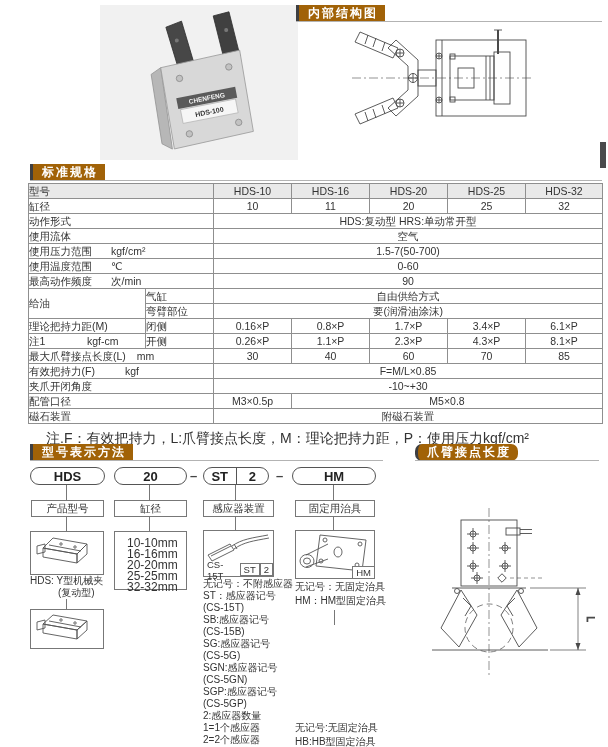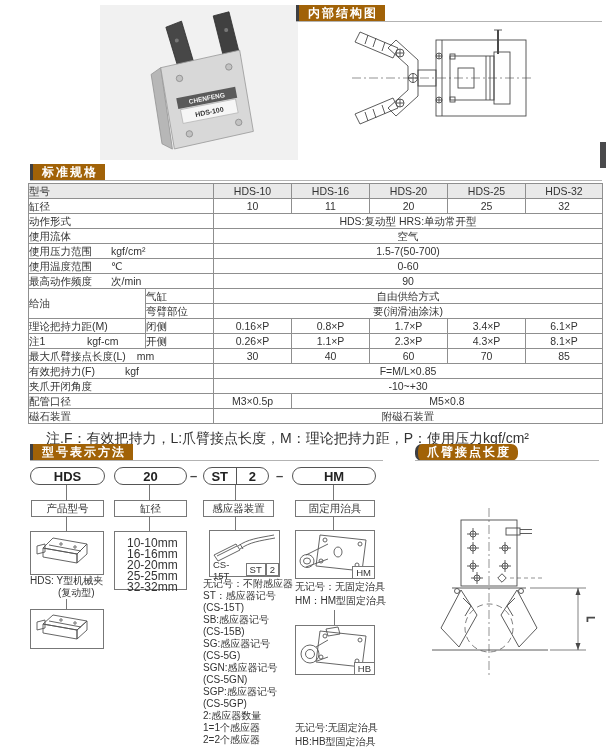--- a/index.html
+++ b/index.html
@@ -312,21 +312,21 @@
   <div class="obox" style="left:114px;top:531px;width:71px;height:57px;">
     <div class="txtblock" style="position:static;padding:6px 0 0 12px;font-size:12px;line-height:11px;">
       <div>10-10mm</div>
       <div>16-16mm</div>
       <div>20-20mm</div>
       <div>25-25mm</div>
       <div>32-32mm</div>
     </div>
   </div>
 
-  <div class="obox" style="left:203px;top:530px;width:69px;height:45px;margin-left:6px;">
+  <div class="obox" style="left:203px;top:530px;width:69px;height:45px;">
     <svg width="69" height="31" viewBox="0 0 69 31" fill="none" stroke="#555" stroke-width="0.9">
       <polygon points="4,24 26,13 30,19 8,30"></polygon>
       <line x1="7" y1="25" x2="27" y2="15"></line>
       <path d="M28,15 C38,8 48,7 64,4"></path>
       <path d="M30,18 C40,11 49,10 65,7"></path>
       <line x1="30" y1="13" x2="33" y2="18"></line>
     </svg>
     <div class="capbar">
       <span style="padding-left:3px;flex:1;">CS-15T</span>
       <span class="minicell">ST</span>
@@ -363,35 +363,20 @@
       <ellipse cx="11" cy="30" rx="7" ry="6.5"></ellipse>
       <ellipse cx="11" cy="30" rx="3.5" ry="3"></ellipse>
     </svg>
     <div class="tagbox">HM</div>
   </div>
   <div class="txtblock lh14" style="left:295px;top:580px;">
     <div>无记号：无固定治具</div>
     <div>HM：HM型固定治具</div>
   </div>
   <div class="vline" style="left:334px;top:610px;height:15px;"></div>
-  <div class="obox" style="left:295px;top:625px;width:78px;height:48px;">
-    <svg width="78" height="46" viewBox="0 0 78 46" fill="none" stroke="#555" stroke-width="0.9">
-      <polygon points="24,5 70,10 66,41 20,36"></polygon>
-      <circle cx="29" cy="10" r="2"></circle>
-        <circle cx="64" cy="14" r="2"></circle>
-        <circle cx="61" cy="35" r="2"></circle>
-        <circle cx="25" cy="31" r="2"></circle>
-      <polygon points="30,3 42,1 44,8 32,10"></polygon>
-      <circle cx="14" cy="28" r="9"></circle>
-      <circle cx="14" cy="28" r="4.5"></circle>
-      <line x1="20" y1="21" x2="32" y2="14"></line>
-      <line x1="21" y1="35" x2="32" y2="31"></line>
-    </svg>
-    <div class="tagbox">HB</div>
-  </div>
   <div class="txtblock lh14" style="left:295px;top:677px;margin-top:44px;">
     <div>无记号:无固定治具</div>
     <div>HB:HB型固定治具</div>
     <div>※备注:Φ10-Φ32适用</div>
   </div>
 
   <div class="sechdr" style="left:415px;top:444px;border-radius:7px;">爪臂接点长度</div>
   <div class="hline" style="left:415px;top:460px;width:184px;"></div>
 
   <svg class="abs" style="left:430px;top:500px;" width="165" height="190" viewBox="0 0 165 190" fill="none" stroke="#4a4a4a" stroke-width="0.9">

